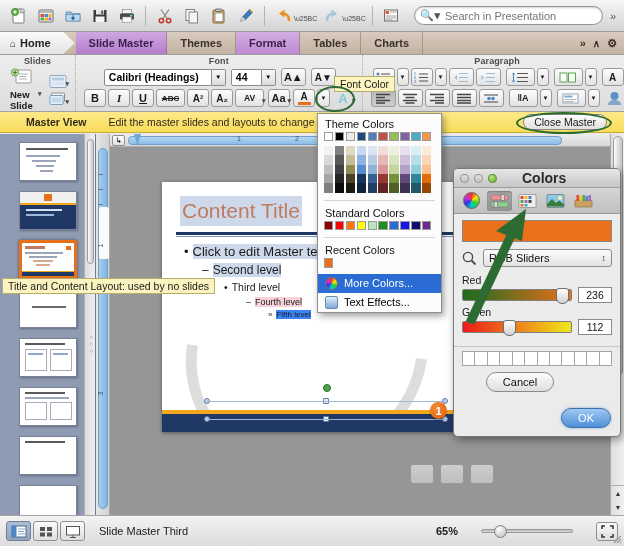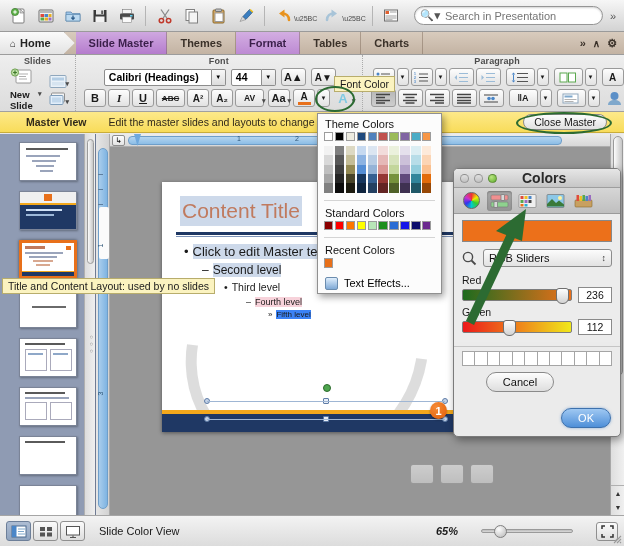--- a/index.html
+++ b/index.html
@@ -257,21 +257,21 @@
     display: flex; align-items: center; padding: 0 6px;
   }
   .view-btns { display: flex; gap: 2px; }
   .view-btn {
     width: 25px; height: 20px; border: 1px solid #8f8f8f; border-radius: 3px;
     background: linear-gradient(#fbfbfb,#dedede); display: flex;
     align-items: center; justify-content: center;
   }
   .view-btn.on { background: linear-gradient(#aebdd3,#8fa3be); border-color: #6d7f99; }
   .status-text { font-size: 11px; color: #1a1a1a; margin-left: 14px; }
-  .zoom-area { margin-left: auto; display: flex; align-items: center; gap: 23px; font-style: italic; }
+  .zoom-area { margin-left: auto; display: flex; align-items: center; gap: 23px; }
   .zoom-pct { font-size: 11px; font-weight: bold; color: #1a1a1a; }
   .zoom-slider {
     width: 92px; height: 4px; background: linear-gradient(#bcbcbc,#dadada);
     border: 1px solid #9a9a9a; border-radius: 2px; position: relative;
   }
   .zoom-knob {
     position: absolute; left: 12px; top: -5px; width: 13px; height: 13px;
     border-radius: 50%; background: radial-gradient(circle at 35% 30%,#fdfdfd,#b6b6b6);
     border: 1px solid #808080;
   }
@@ -996,20 +996,24 @@
         <div class="cm-std-sw" style="background: rgb(43, 108, 212);"></div>
         <div class="cm-std-sw" style="background: rgb(21, 21, 232);"></div>
         <div class="cm-std-sw" style="background: rgb(13, 13, 107);"></div>
         <div class="cm-std-sw" style="background: rgb(107, 42, 142);"></div>
       </div>
     <div class="cm-sep"></div>
     <div class="cm-head">Recent Colors</div>
     <div class="cm-recent" id="recent-grid">
         <div class="cm-std-sw" style="background: rgb(232, 112, 26);"></div>
       </div>
+    <div class="cm-item sel">
+      <span class="cm-ico wheel-ico"></span>
+      <span>More Colors...</span>
+    </div>
     <div class="cm-item">
       <span class="cm-ico te-ico"></span>
       <span>Text Effects...</span>
     </div>
   </div>
 
   <div class="colors-dlg">
     <div class="cd-title">
       <span class="cd-dot e"></span>
       <span class="cd-dot e"></span>
@@ -1134,21 +1138,21 @@
             <rect x="9" y="7.5" width="5" height="4" fill="#555"></rect>
           </svg>
       </div>
       <div class="view-btn">
         <svg width="16" height="13" viewBox="0 0 16 13">
             <rect x="1.5" y="1.5" width="13" height="8.5" fill="#fff" stroke="#555"></rect>
             <path d="M8 10.5v1.5M5 12.5h6" stroke="#555" stroke-width="1.1"></path>
           </svg>
       </div>
     </div>
-    <span class="status-text">Slide Color View</span>
+    <span class="status-text">Slide Master Third</span>
     <div class="zoom-area">
       <span class="zoom-pct">65%</span>
       <div class="zoom-slider">
         <div class="zoom-knob"></div>
       </div>
       <div class="fit-btn">
         <svg width="13" height="13" viewBox="0 0 13 13">
             <path d="M1 4V1h3M9 1h3v3M12 9v3H9M4 12H1V9" stroke="#333" stroke-width="1.5" fill="none"></path>
           </svg>
       </div>

